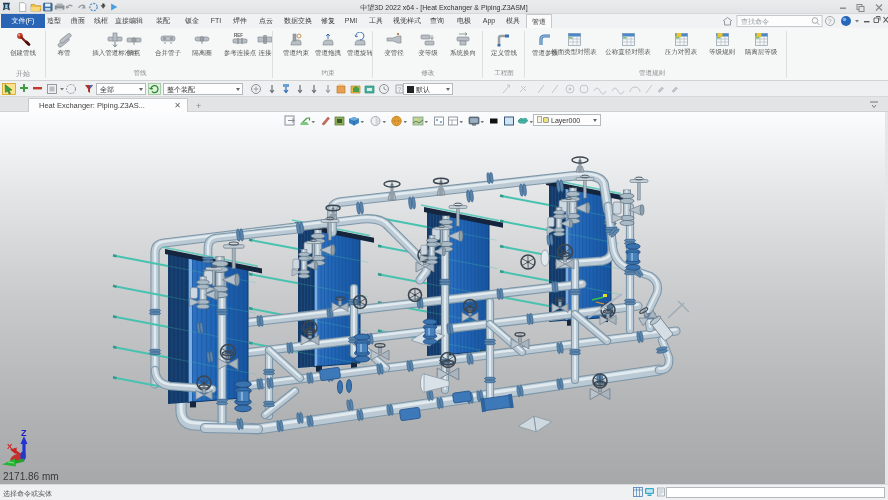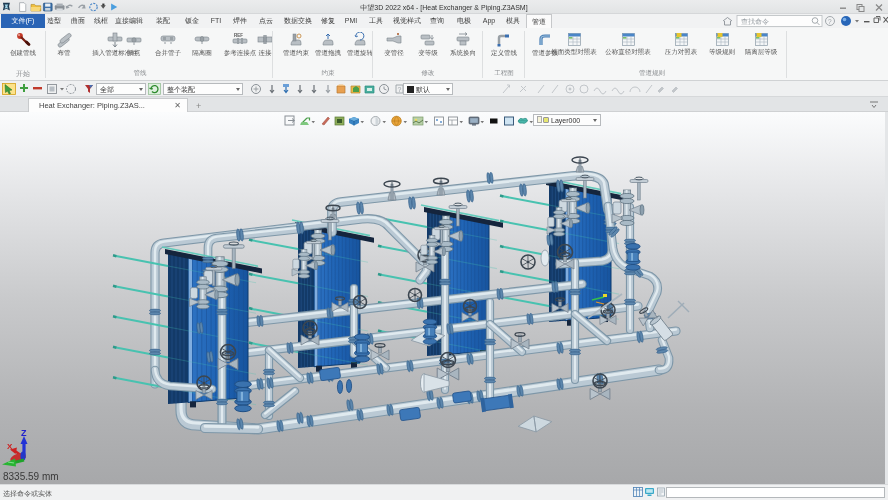--- a/index.html
+++ b/index.html
@@ -1324,21 +1324,21 @@
         <path d="M18.5 18 L22 10 L25.5 18 Z" fill="#2233d5"></path>
 <text x="5" y="23" font-size="8" fill="#cc2222" font-weight="bold">X</text>
 <path d="M20 30 L13 25" stroke="#cc2222" stroke-width="2.5"></path>
         <path d="M15 21.5 L8 23.5 L13.5 28 Z" fill="#cc2222"></path>
 <ellipse cx="16" cy="32" rx="8" ry="4.2" fill="#c53030" transform="rotate(-18 16 32)"></ellipse>
 <ellipse cx="21" cy="30" rx="2.6" ry="4.5" fill="#2438c8"></ellipse>
 <path d="M22 34 L10 37" stroke="#1fa32a" stroke-width="3"></path>
 <path d="M13 32.5 L0 38.5 L14 40.5 Z" fill="#28b433"></path>
 <path d="M6 36 l6 1" stroke="#7fe08a" stroke-width="1.2"></path>
 </svg>
-      <div id="mmtext">8335.59 mm</div>
+      <div id="mmtext">2171.86 mm</div>
   <div style="position:absolute;right:0;top:0;width:3px;height:372px;background:#e4e6e8;"></div>
     </div>
   <div id="statusbar">
     <span class="stxt">选择命令或实体</span>
     <svg style="position:absolute;left:633px;top:2px;" width="32" height="11" viewBox="0 0 32 11">
 <rect x="0.5" y="0.5" width="9" height="9" fill="#eef3f7" stroke="#4a7fb5" stroke-width="0.8"></rect>
         <path d="M0.5 3 h9 M3.5 0.5 v9 M6.5 0.5 v9" stroke="#4a7fb5" stroke-width="0.7"></path>
 <rect x="12" y="1" width="9" height="6" rx="1" fill="#3aa8c8"></rect>
         <rect x="13.2" y="2.2" width="6.6" height="3.6" fill="#bfe8f2"></rect>
         <rect x="14.5" y="7.5" width="4" height="1.5" fill="#3aa8c8"></rect>

